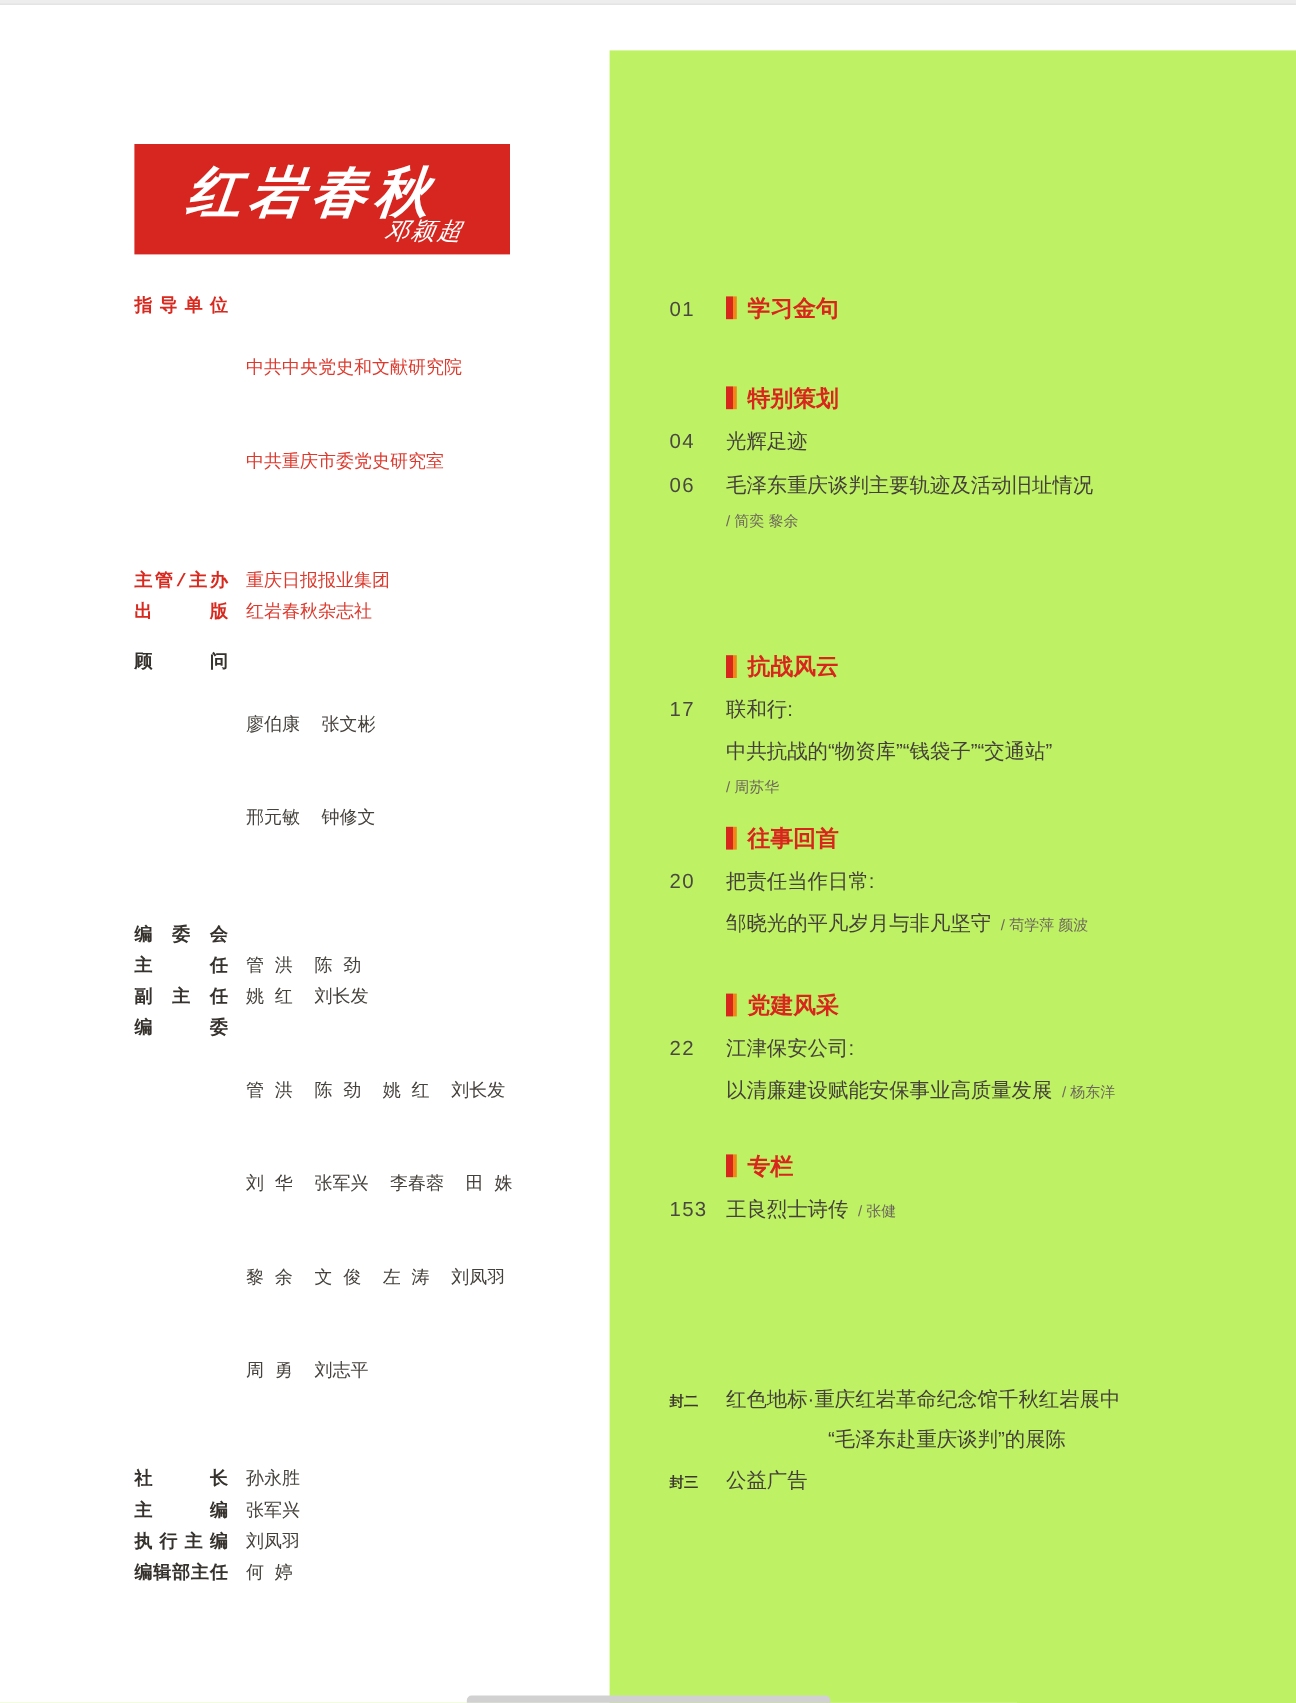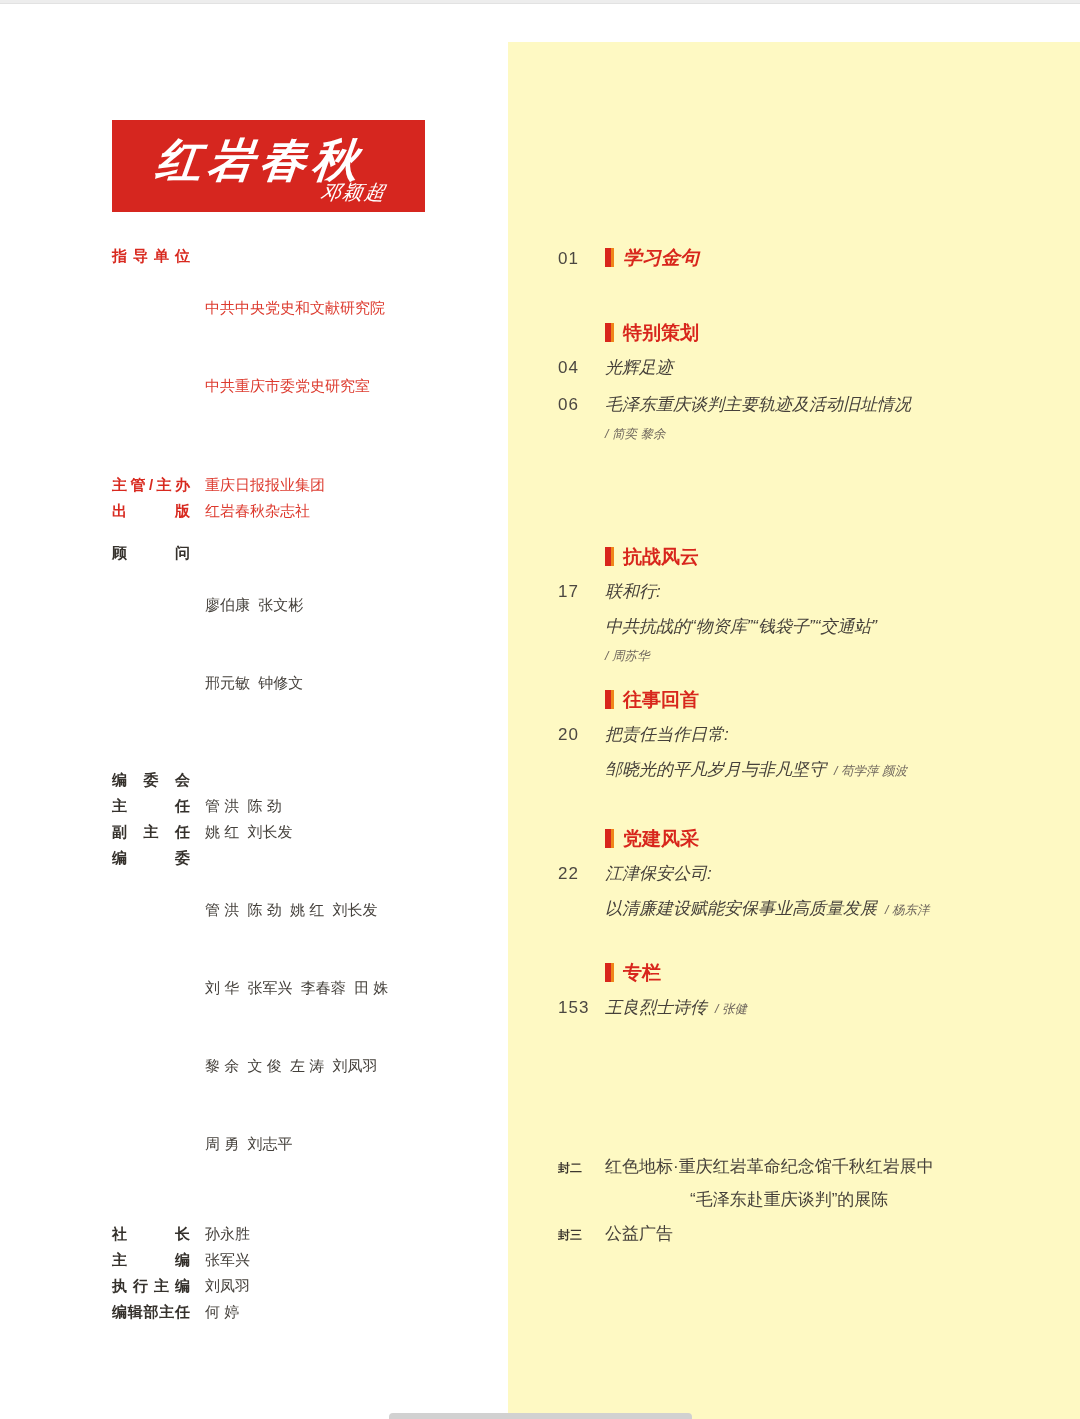--- a/index.html
+++ b/index.html
@@ -21,36 +21,36 @@
     position:absolute;left:44px;top:10px;font-size:46px;font-weight:bold;
     font-family:"DejaVu Serif","Liberation Serif",serif;font-style:italic;
     letter-spacing:6px;transform:skewX(-6deg);white-space:nowrap;
   }
   .logo-sign{
     position:absolute;right:38px;bottom:6px;font-size:20px;
     font-family:"DejaVu Serif","Liberation Serif",serif;font-style:italic;
     transform:skewX(-10deg);letter-spacing:2px;
   }
   .mast{margin-top:31px;font-size:15px;}
-  .mrow{display:flex;line-height:26px;}
+  .mrow{display:flex;line-height:26px;font-family:Liberation Mono, monospace;}
   .lab{
     flex:none;width:78px;font-weight:bold;color:#35312c;
     text-align:justify;text-align-last:justify;margin-right:15px;
   }
   .vals{flex:1;color:#45413c;white-space:pre-wrap;}
   .vals div{line-height:26px;}
   .mrow.red .lab{color:#d8291f;}
   .mrow.red .vals{color:#dd3a2e;}
 
   
-  .toc-panel{position:absolute;left:508px;top:42px;right:0;bottom:0;background:#fef9c3;}
+  .toc-panel{position:absolute;left:508px;top:42px;right:0;bottom:0;background:#bef264;}
   .sec{position:absolute;left:0;right:0;}
   .trow{display:flex;padding-left:50px;align-items:baseline;}
   .pg{flex:none;width:47px;font-size:17px;color:#4b4741;letter-spacing:1px;}
-  .tcontent{flex:1;padding-right:30px;font-style:italic;}
+  .tcontent{flex:1;padding-right:30px;}
   .sec-head{
     font-size:19px;font-weight:bold;color:#d8261c;line-height:30px;white-space:nowrap;
   }
   .sec-head .bar{
     display:inline-block;width:9px;height:19px;vertical-align:-3px;margin-right:9px;
     background:linear-gradient(to right,#d8261c 62%,#f0851a 62%);
   }
   .sec-head-ind{margin-left:97px;}
   .title{font-size:17px;color:#45403a;line-height:35px;}
   .authors{font-size:12.5px;color:#6e665d;line-height:24px;}

